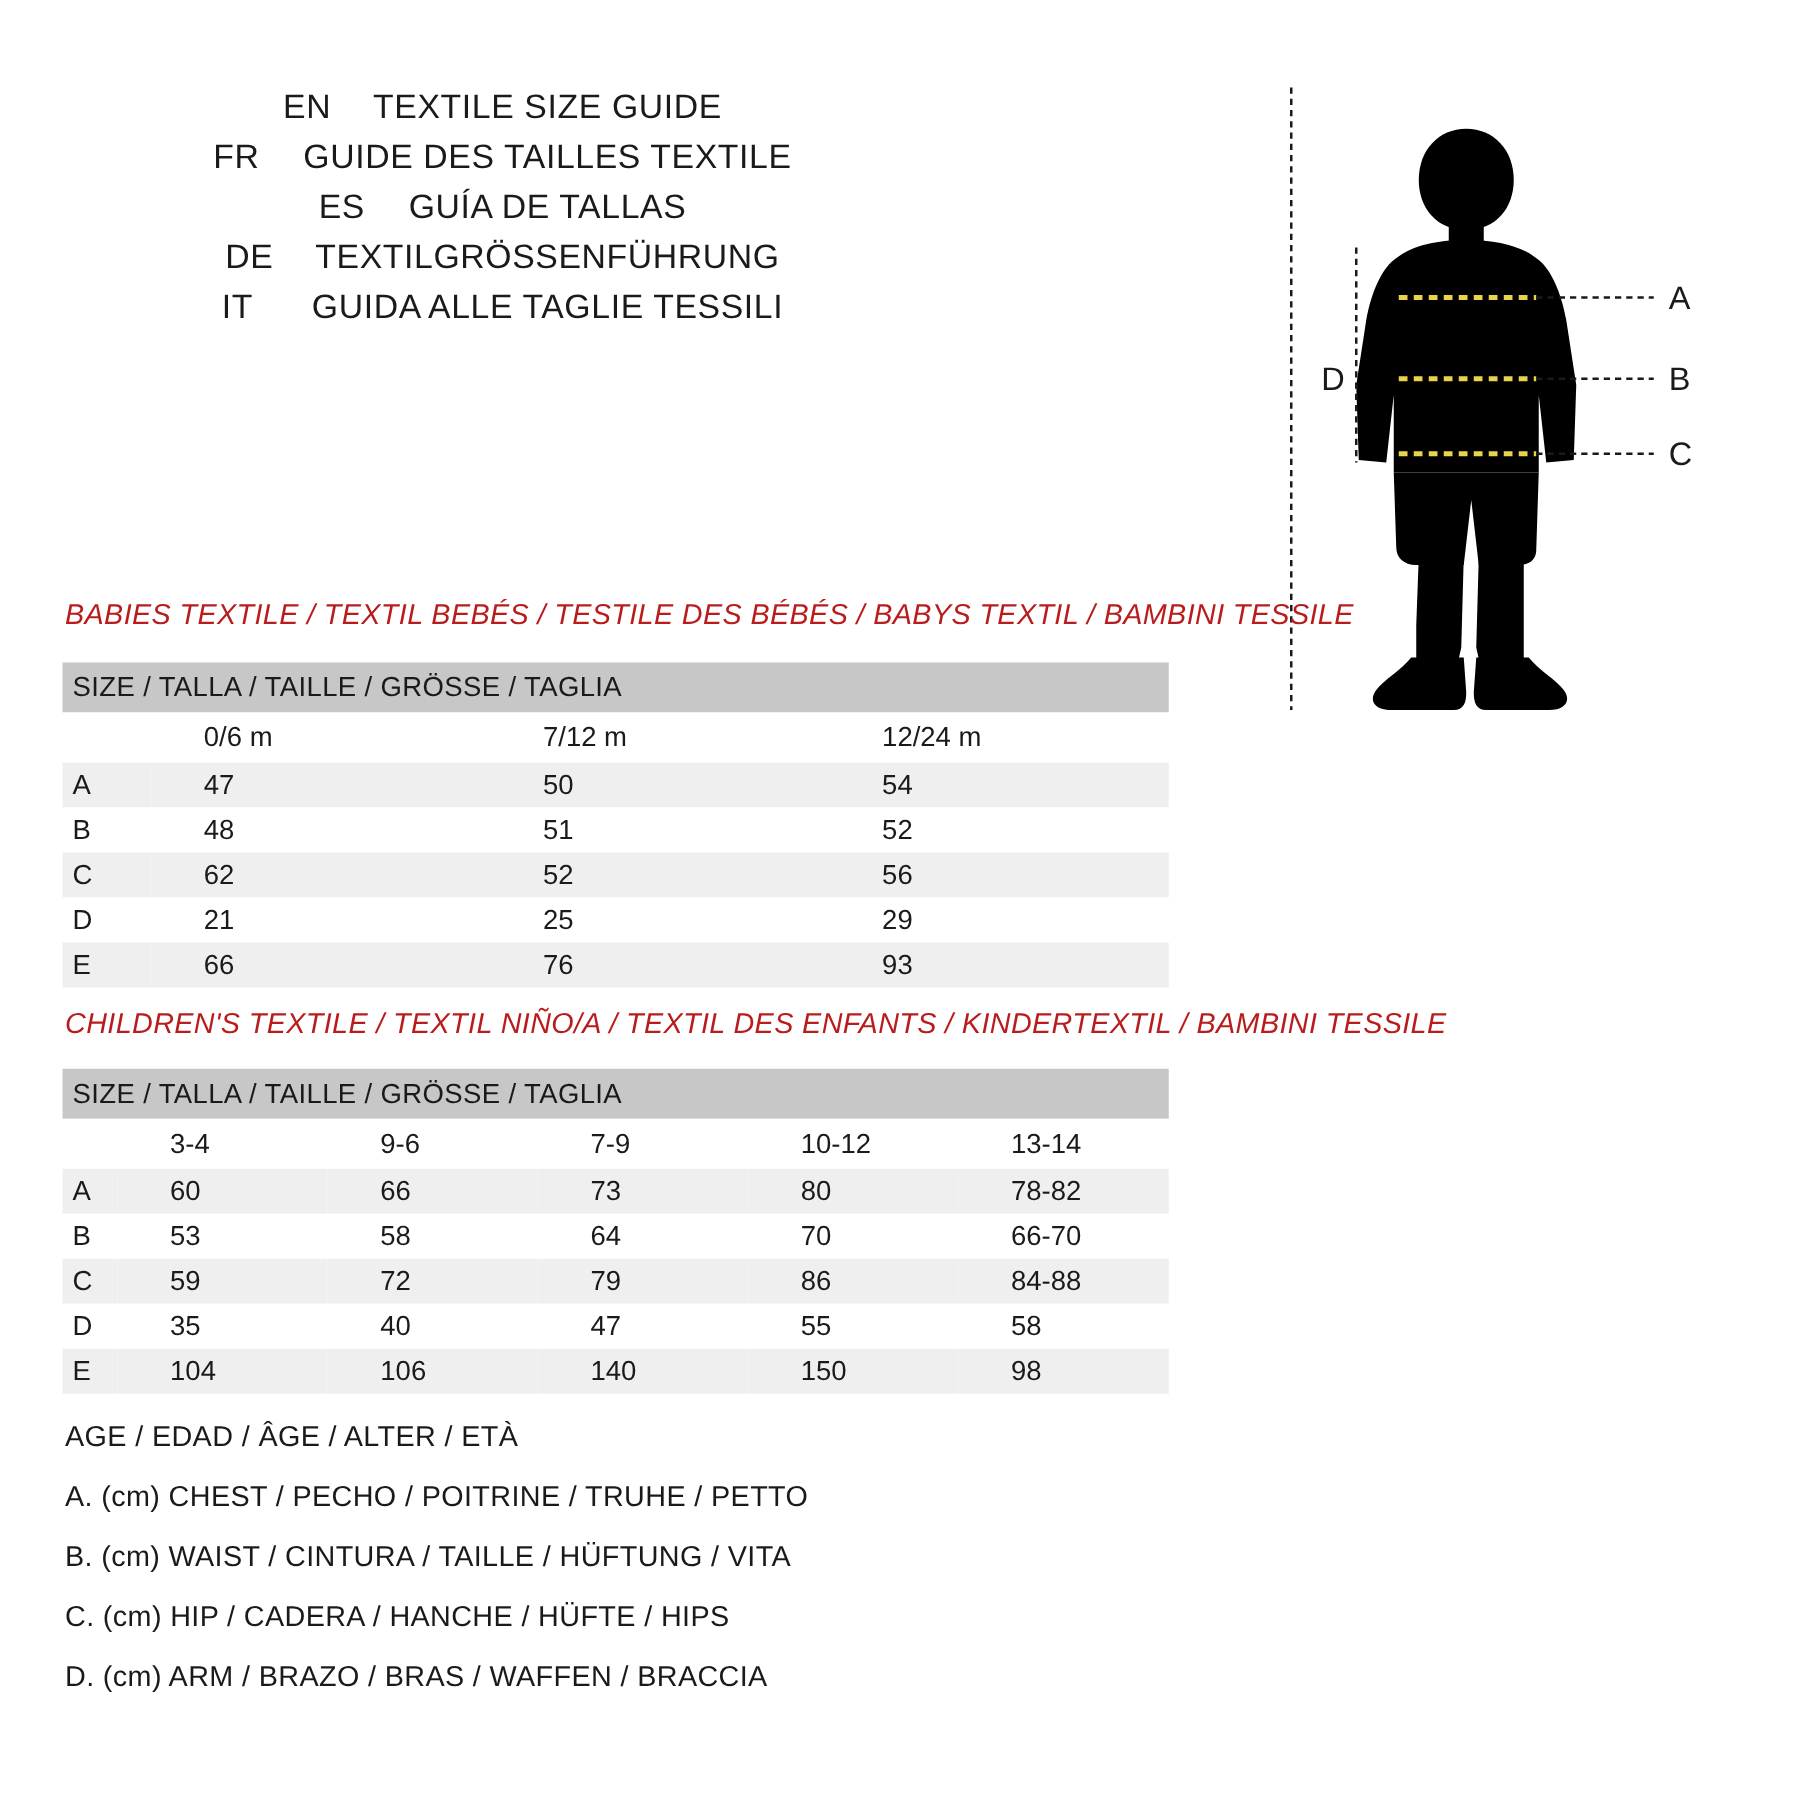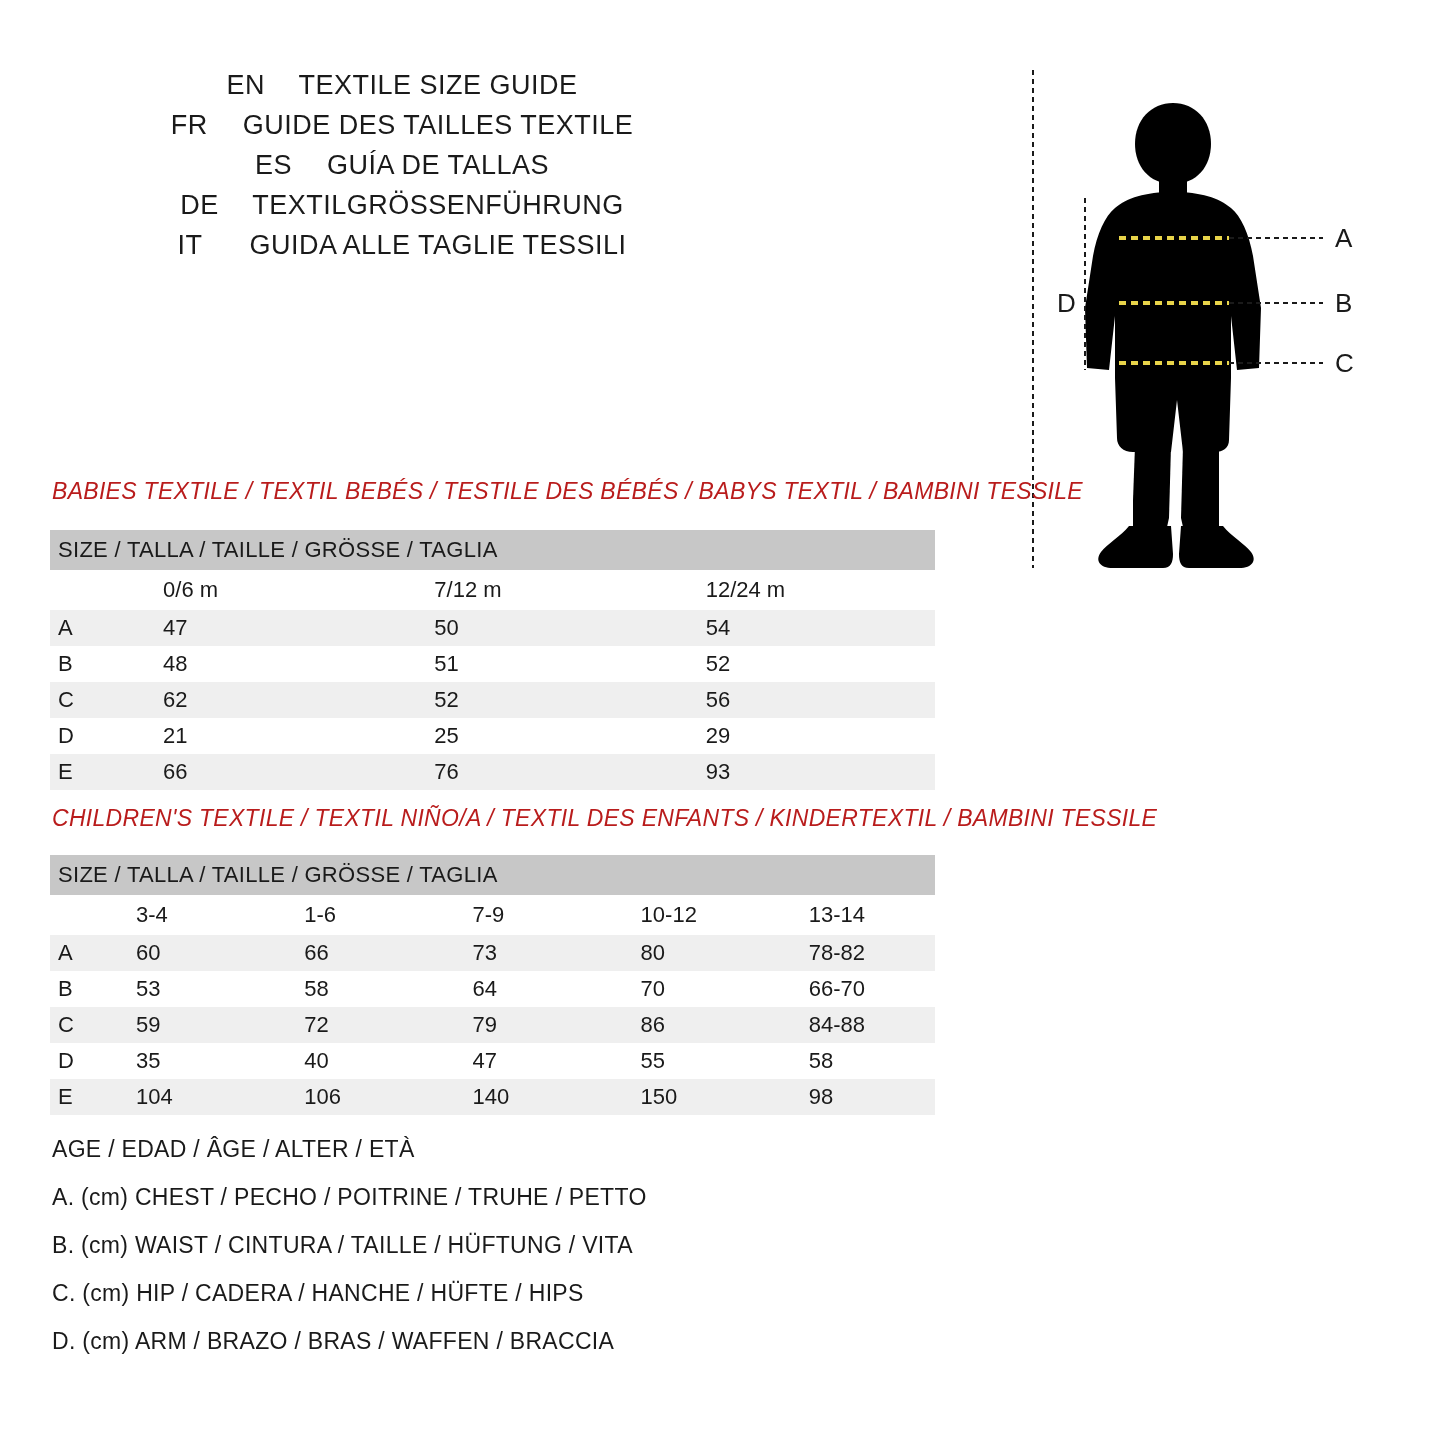--- a/index.html
+++ b/index.html
@@ -245,21 +245,21 @@
 <div class="section-title" id="children-title">CHILDREN'S TEXTILE / TEXTIL NIÑO/A / TEXTIL DES ENFANTS / KINDERTEXTIL / BAMBINI TESSILE</div>
 
 <table class="size-table" id="children-table">
   <tbody>
     <tr class="hdr-band">
       <td colspan="6">SIZE / TALLA / TAILLE / GRÖSSE / TAGLIA</td>
     </tr>
     <tr class="col-head">
       <td class="c-label"></td>
       <td class="c-val c-head"><span class="pad">3-4</span></td>
-      <td class="c-val c-head"><span class="pad">1-6</span></td>
+      <td class="c-val c-head"><span class="pad">9-6</span></td>
       <td class="c-val c-head"><span class="pad">7-9</span></td>
       <td class="c-val c-head"><span class="pad">10-12</span></td>
       <td class="c-val c-head"><span class="pad">13-14</span></td>
     </tr>
     <tr class="shade">
       <td class="c-label">A</td>
       <td class="c-val"><span class="pad">60</span></td>
       <td class="c-val"><span class="pad">66</span></td>
       <td class="c-val"><span class="pad">73</span></td>
       <td class="c-val"><span class="pad">80</span></td>

